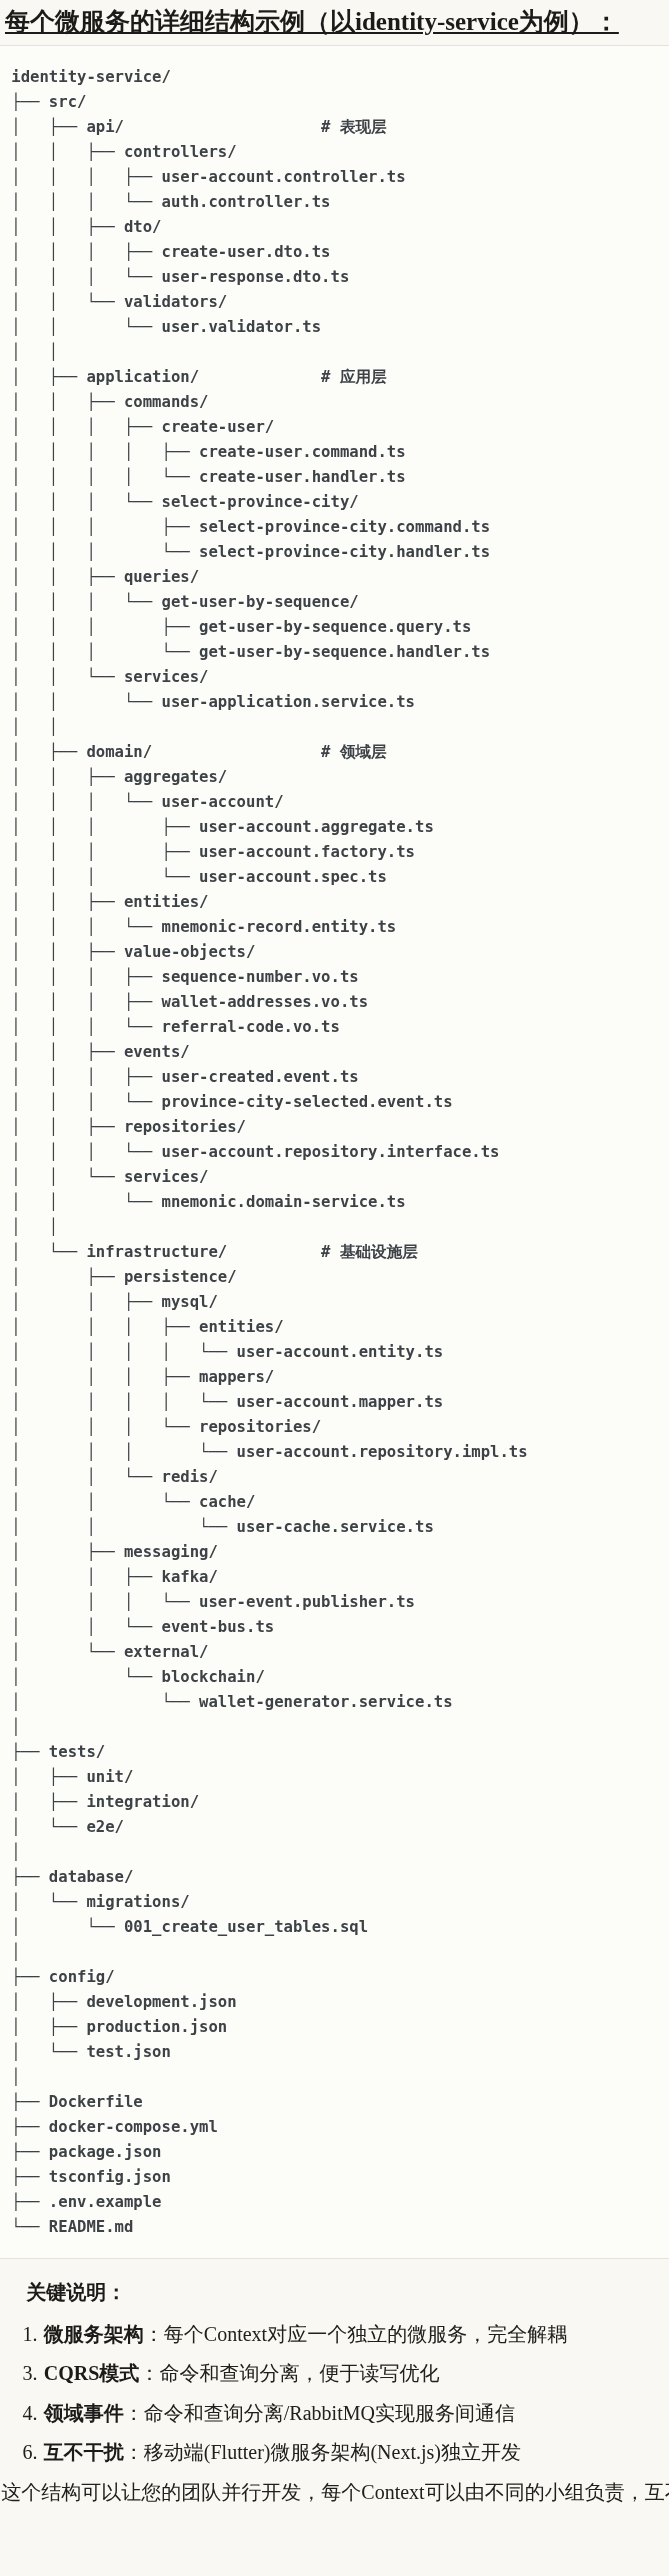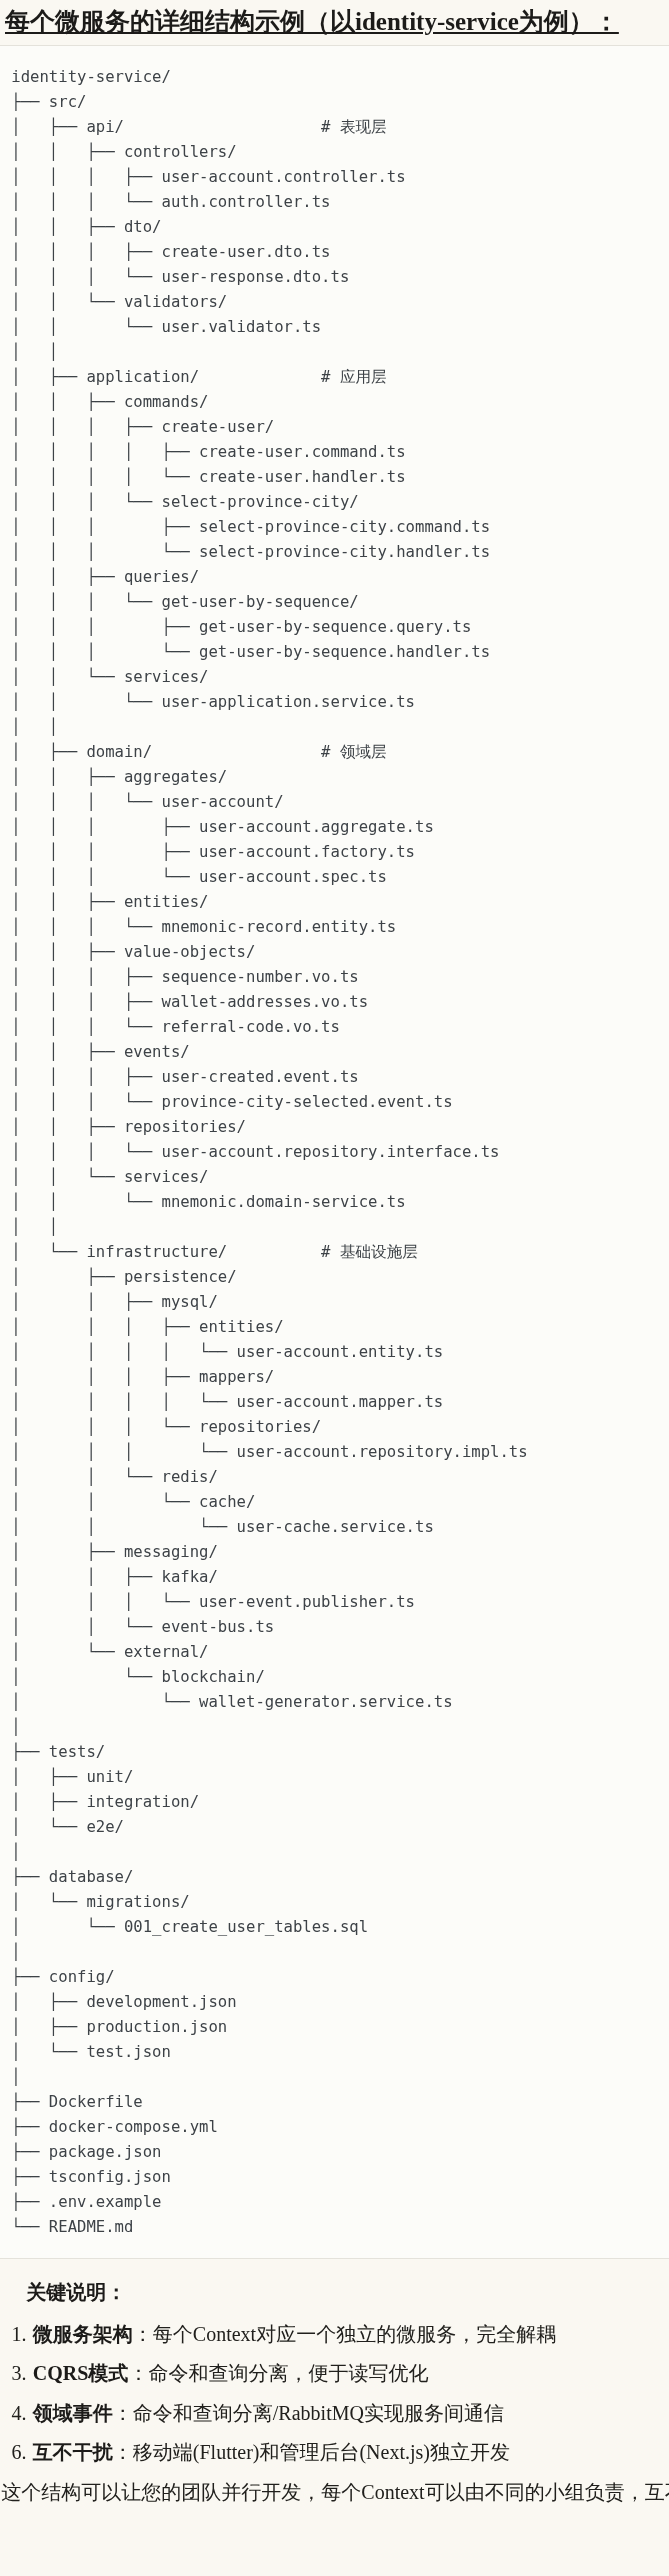--- a/index.html
+++ b/index.html
@@ -35,33 +35,34 @@
     background: var(--code-bg);
     border-top: 1.3px solid var(--code-border);
     border-bottom: 1.3px solid var(--code-border);
     padding: 19px 10px 17.5px 11.3px;
     font-family: "DejaVu Sans Mono", monospace;
     font-size: 15.6px;
     line-height: 25px;
     color: var(--code-text);
     white-space: pre;
     overflow: hidden;
+    font-weight: bold;
   }
   .key-heading {
     margin: 20px 0 0 1.3px;
     font-size: 20px;
     line-height: 26px;
     font-weight: 700;
     color: var(--heading-text);
     padding-left: 25px;
   }
   .key-list {
     list-style: none;
     margin: 17.5px 0 0 0;
-    padding-left: 4px;
+    padding-left: 15px;
   }
   .key-list li {
     font-size: 20px;
     line-height: 25px;
     margin-bottom: 14.4px;
     white-space: nowrap;
   }
   .key-list li:last-child { margin-bottom: 0; }
   .key-list .num {
     display: inline-block;
@@ -170,17 +171,17 @@
 ├── tsconfig.json
 ├── .env.example
 └── README.md</pre>
 
 <p class="key-heading">关键说明：</p>
 
 <ol class="key-list">
   <li><span class="num">1.</span><strong>微服务架构</strong><span>：每个Context对应一个独立的微服务，完全解耦</span></li>
   <li><span class="num">3.</span><strong>CQRS模式</strong><span>：命令和查询分离，便于读写优化</span></li>
   <li><span class="num">4.</span><strong>领域事件</strong><span>：命令和查询分离/RabbitMQ实现服务间通信</span></li>
-  <li><span class="num">6.</span><strong>互不干扰</strong><span>：移动端(Flutter)和管理后台(Next.js)独立开发</span></li>
+  <li><span class="num">6.</span><strong>互不干扰</strong><span>：移动端(Flutter)微服务架构(Next.js)独立开发</span></li>
 </ol>
 
 <p class="closing">这个结构可以让您的团队并行开发，每个Context可以由不同的小组负责，互不干扰。</p>
 
 
 </body></html>

